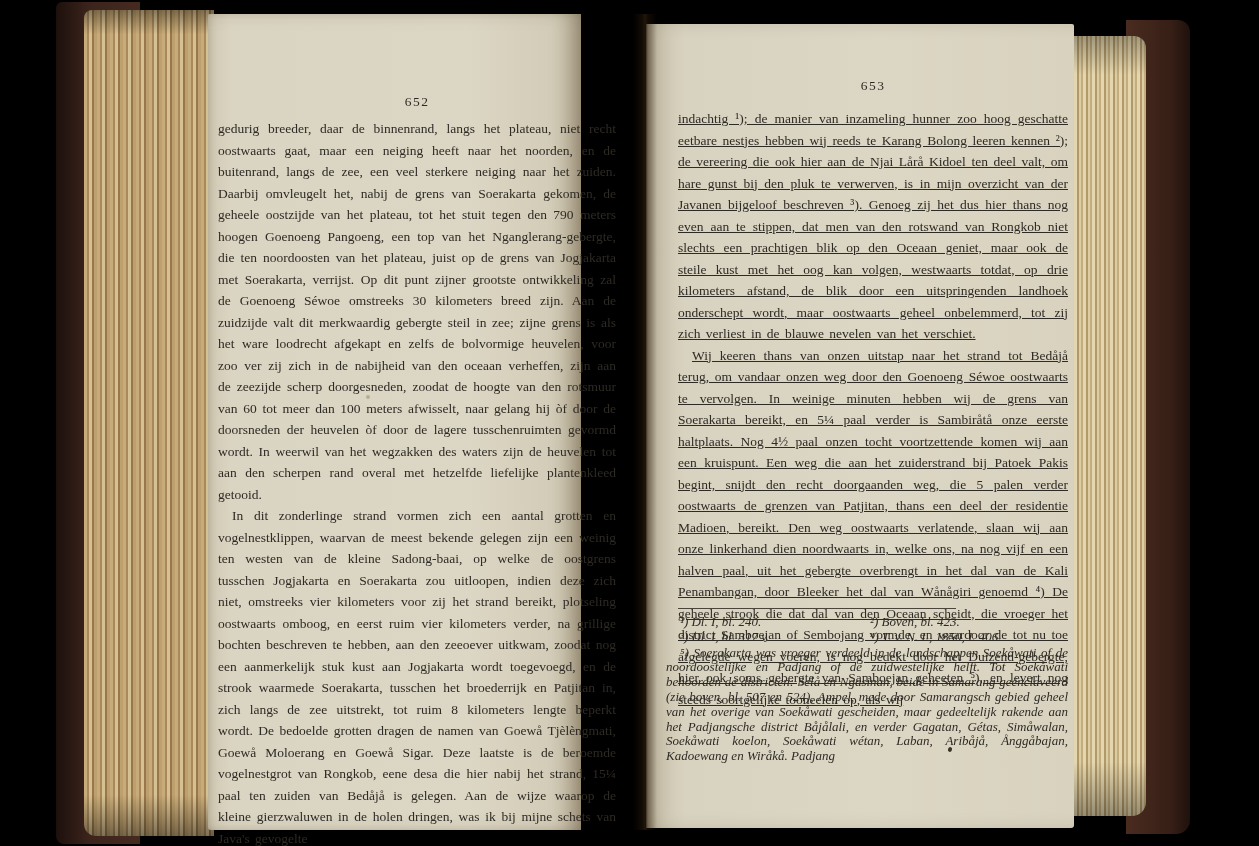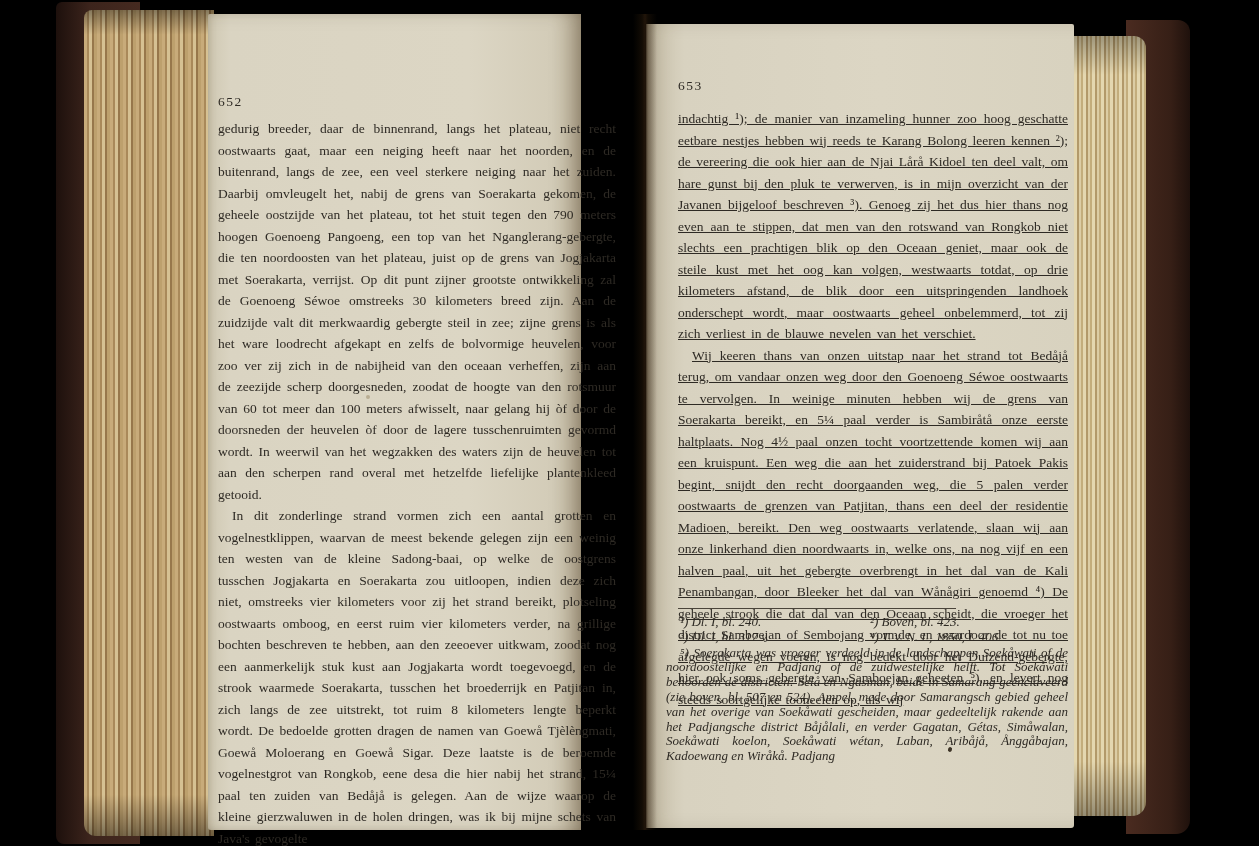--- a/index.html
+++ b/index.html
@@ -47,21 +47,21 @@
     box-shadow:inset 14px 0 24px -14px rgba(60,42,20,.55);
     border-radius:0 2px 3px 0;
   }
   .gutter {
     position:absolute; left:633px; top:14px; width:24px; height:816px;
     background:linear-gradient(90deg, rgba(40,26,10,0) 0%, rgba(40,26,10,.45) 38%, #21150a 50%, rgba(40,26,10,.42) 62%, rgba(40,26,10,0) 100%);
   }
   .pagenum {
     position:absolute; color:var(--ink,#2e2a24);
     font-family:"Liberation Serif","DejaVu Serif",serif;
-    font-size:13.5px; letter-spacing:1.5px; 
+    font-size:13.5px; letter-spacing:1.5px; text-align:center;
   }
   .pagenum-left { left:10px; top:80px; width:398px; }
   .pagenum-right { left:32px; top:54px; width:390px; }
   .textcol {
     position:absolute; color:var(--ink,#2e2a24);
     font-family:"Liberation Serif","DejaVu Serif",serif;
     font-size:13.5px; line-height:21.5px;
     text-align:justify; word-spacing:2px;
   }
   .textcol-left { left:10px; top:104px; width:398px; }

